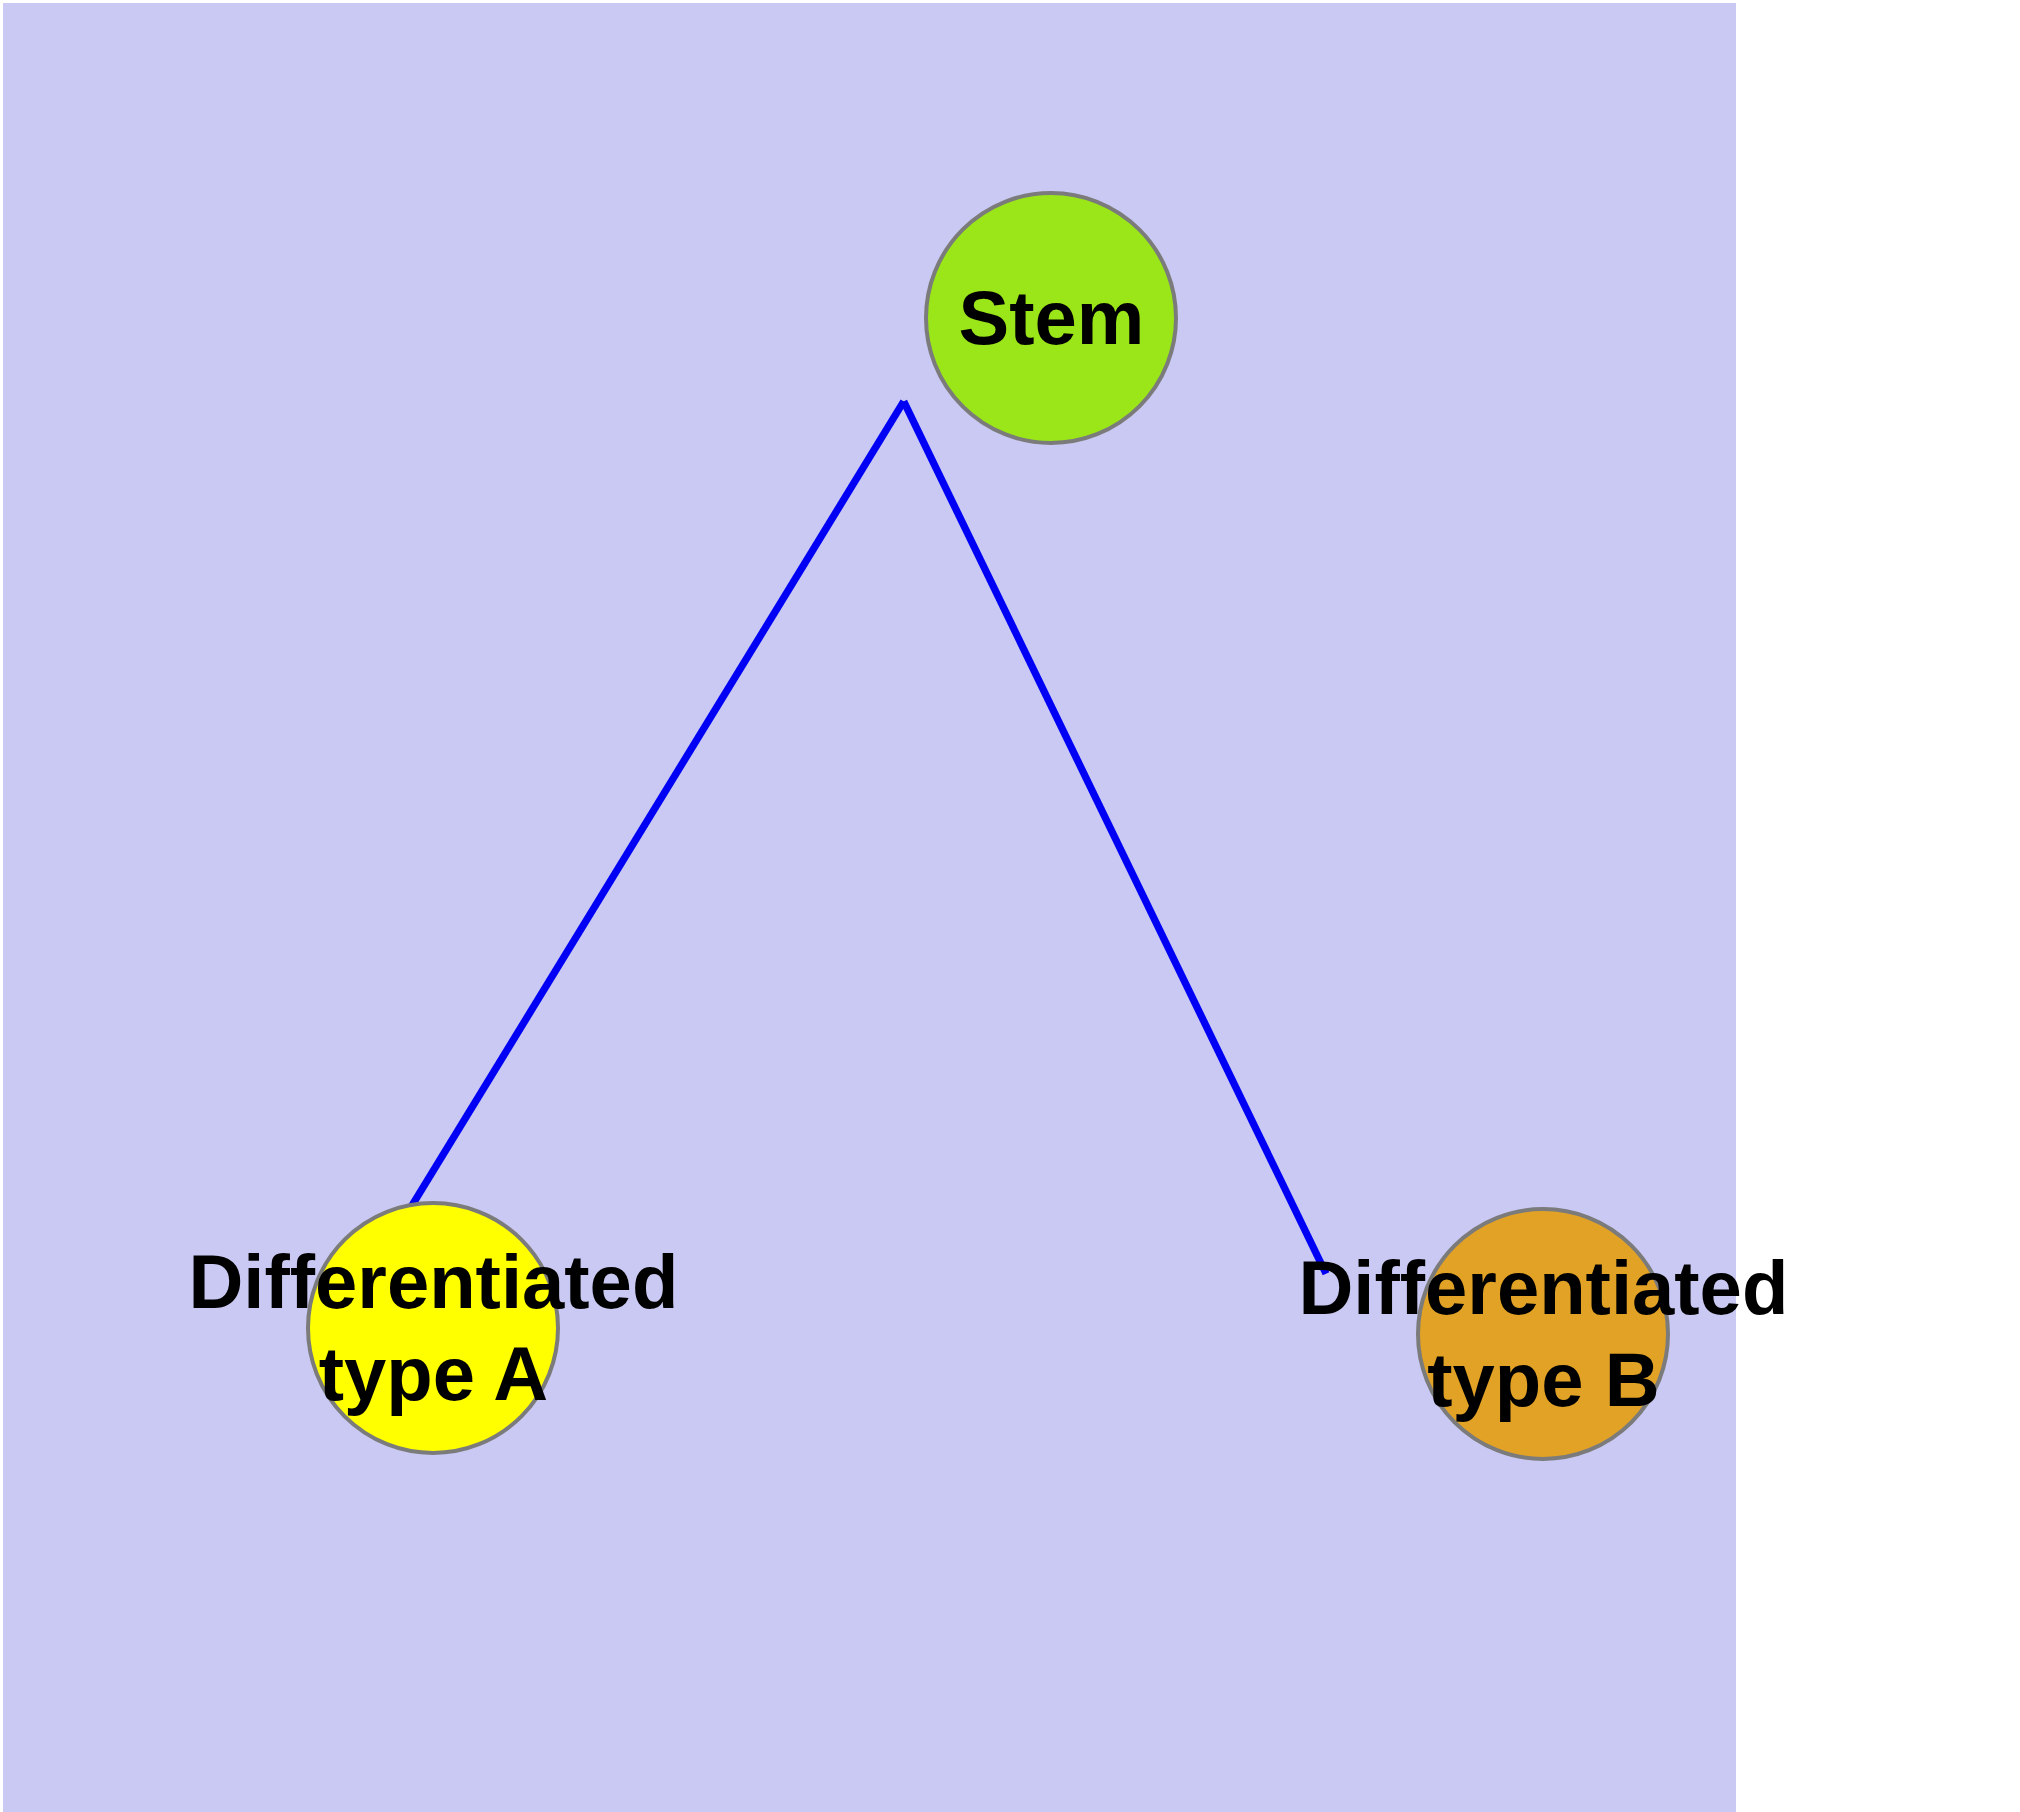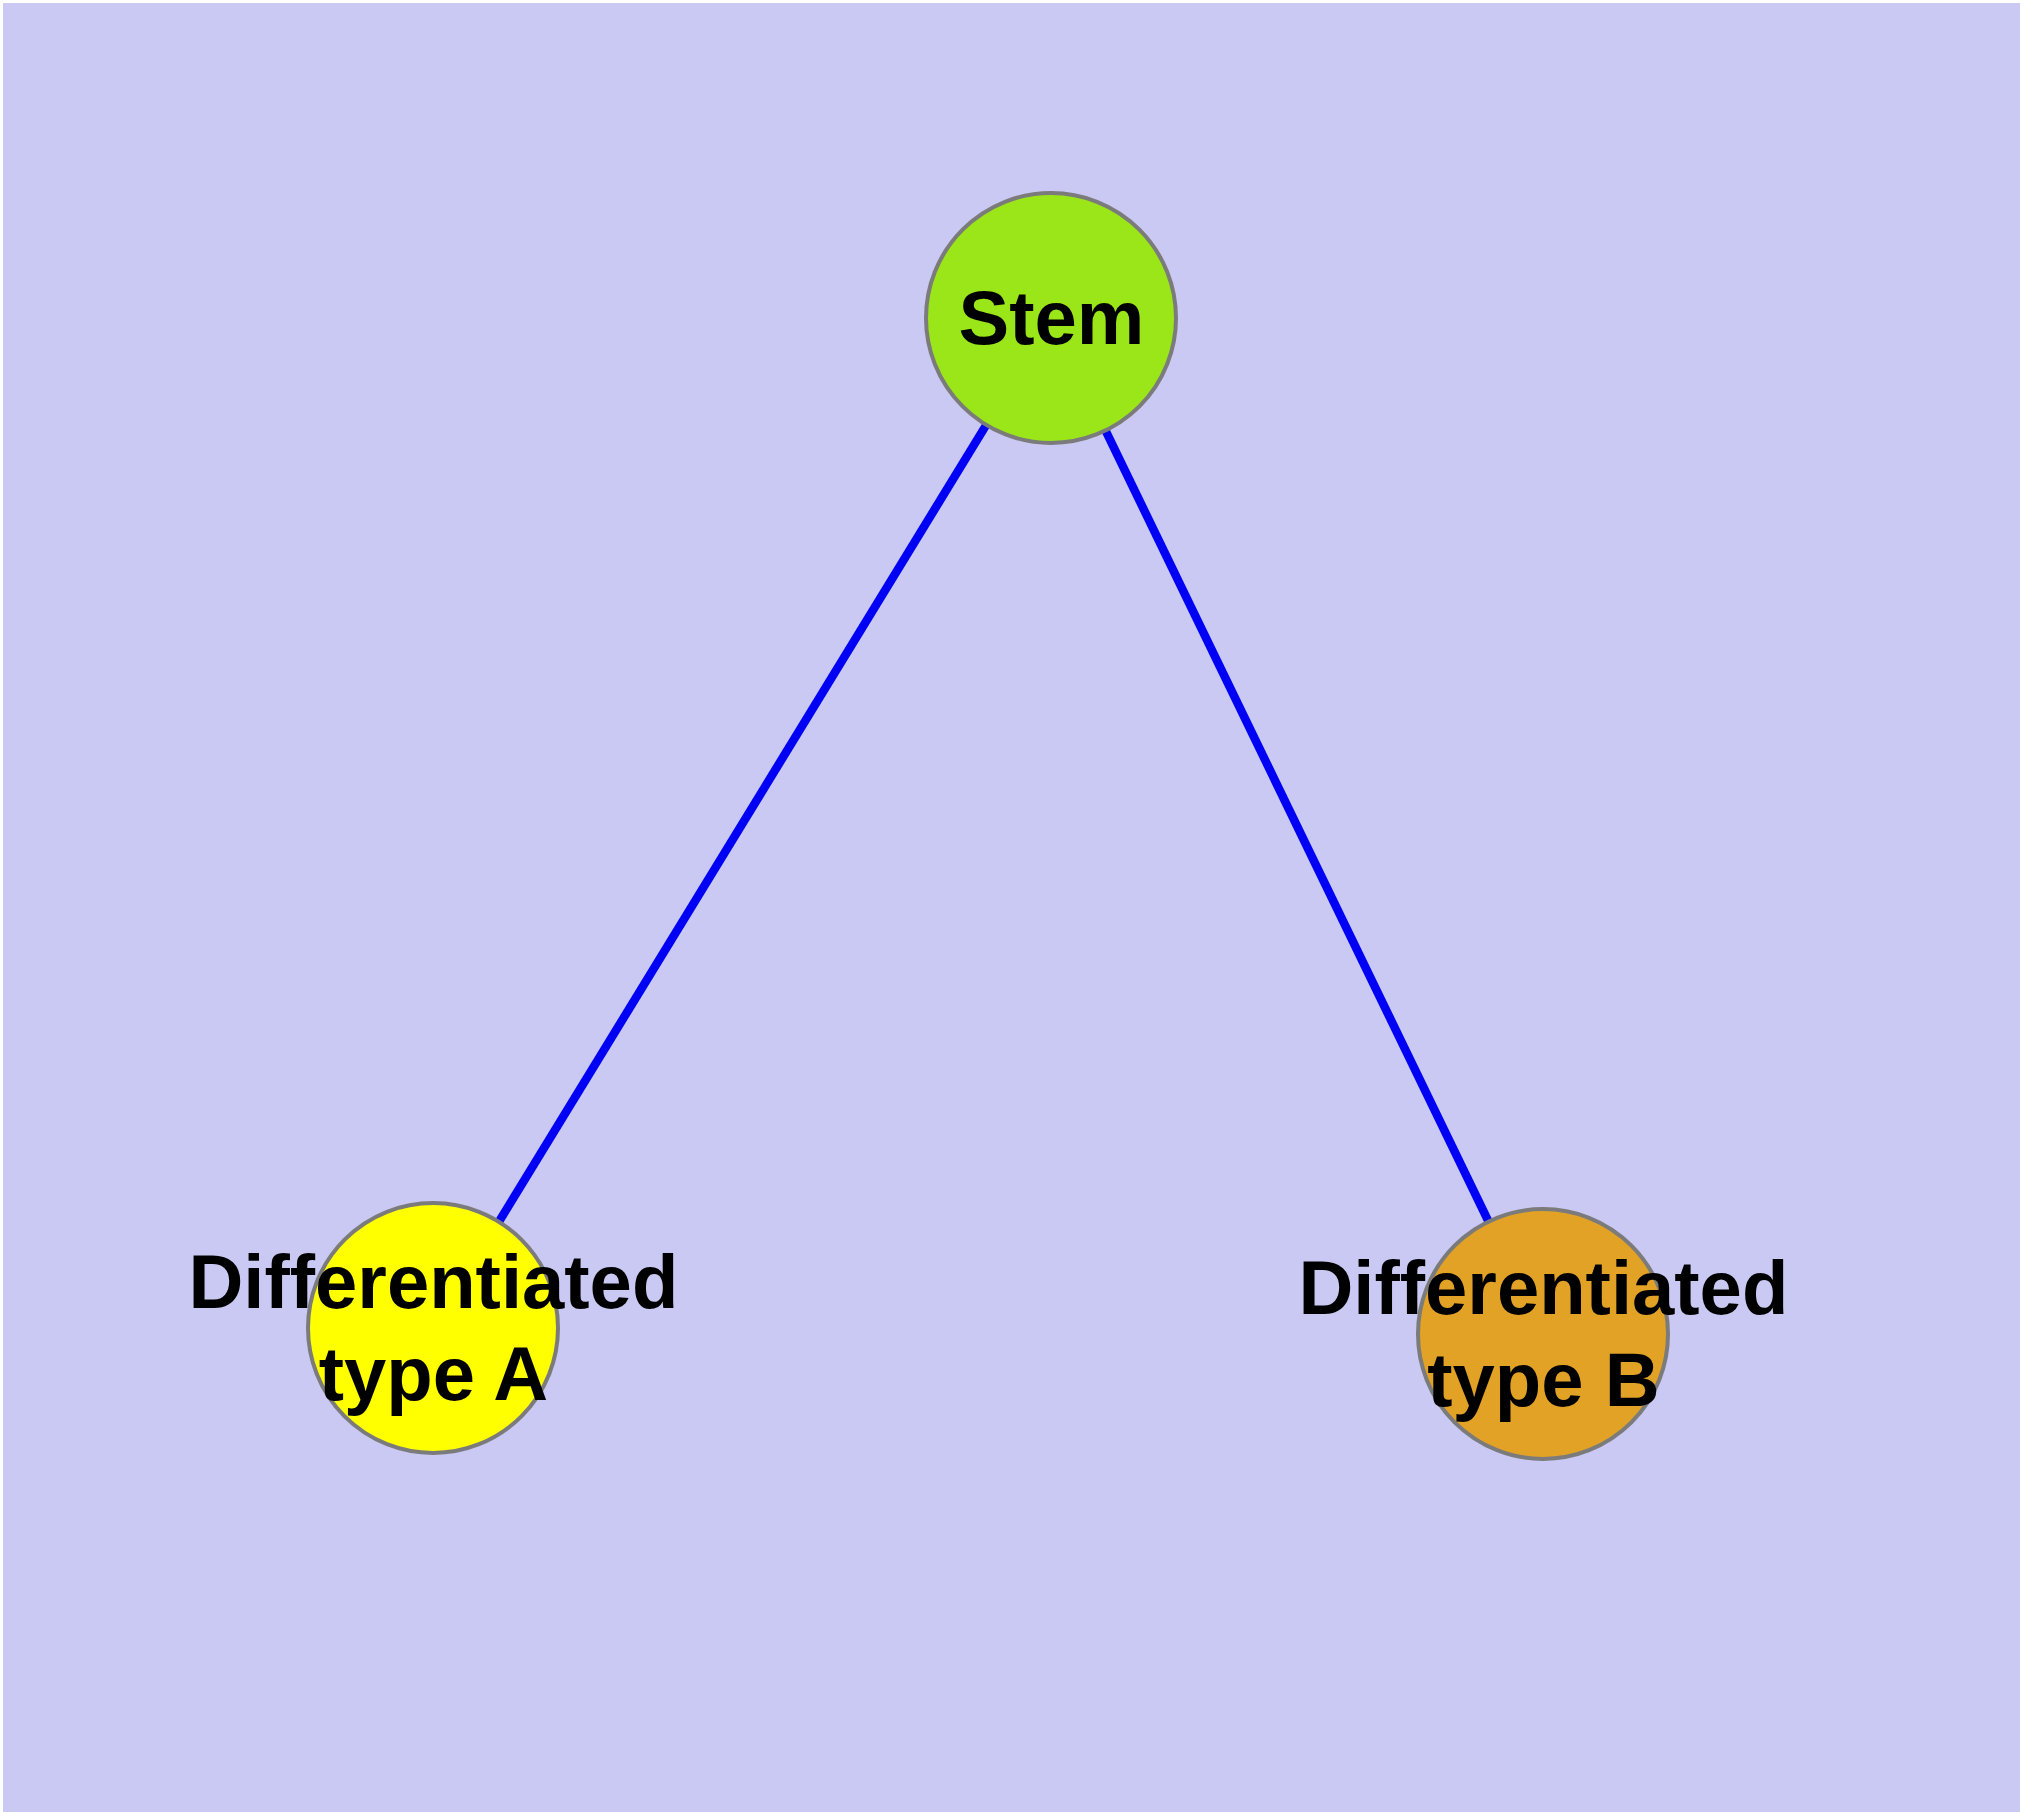--- a/index.html
+++ b/index.html
@@ -8,21 +8,21 @@
     background: #ffffff;
     width: 2021px;
     height: 1812px;
     overflow: hidden;
     font-family: "Liberation Sans", sans-serif;
   }
   .canvas {
     position: absolute;
     left: 3.4px;
     top: 3.4px;
-    width: 2017px;
+    width: 1733px;
     height: 1809px;
   }
   svg.edges-layer {
     position: absolute;
     left: 0;
     top: 0;
     width: 100%;
     height: 100%;
     display: block;
   }

